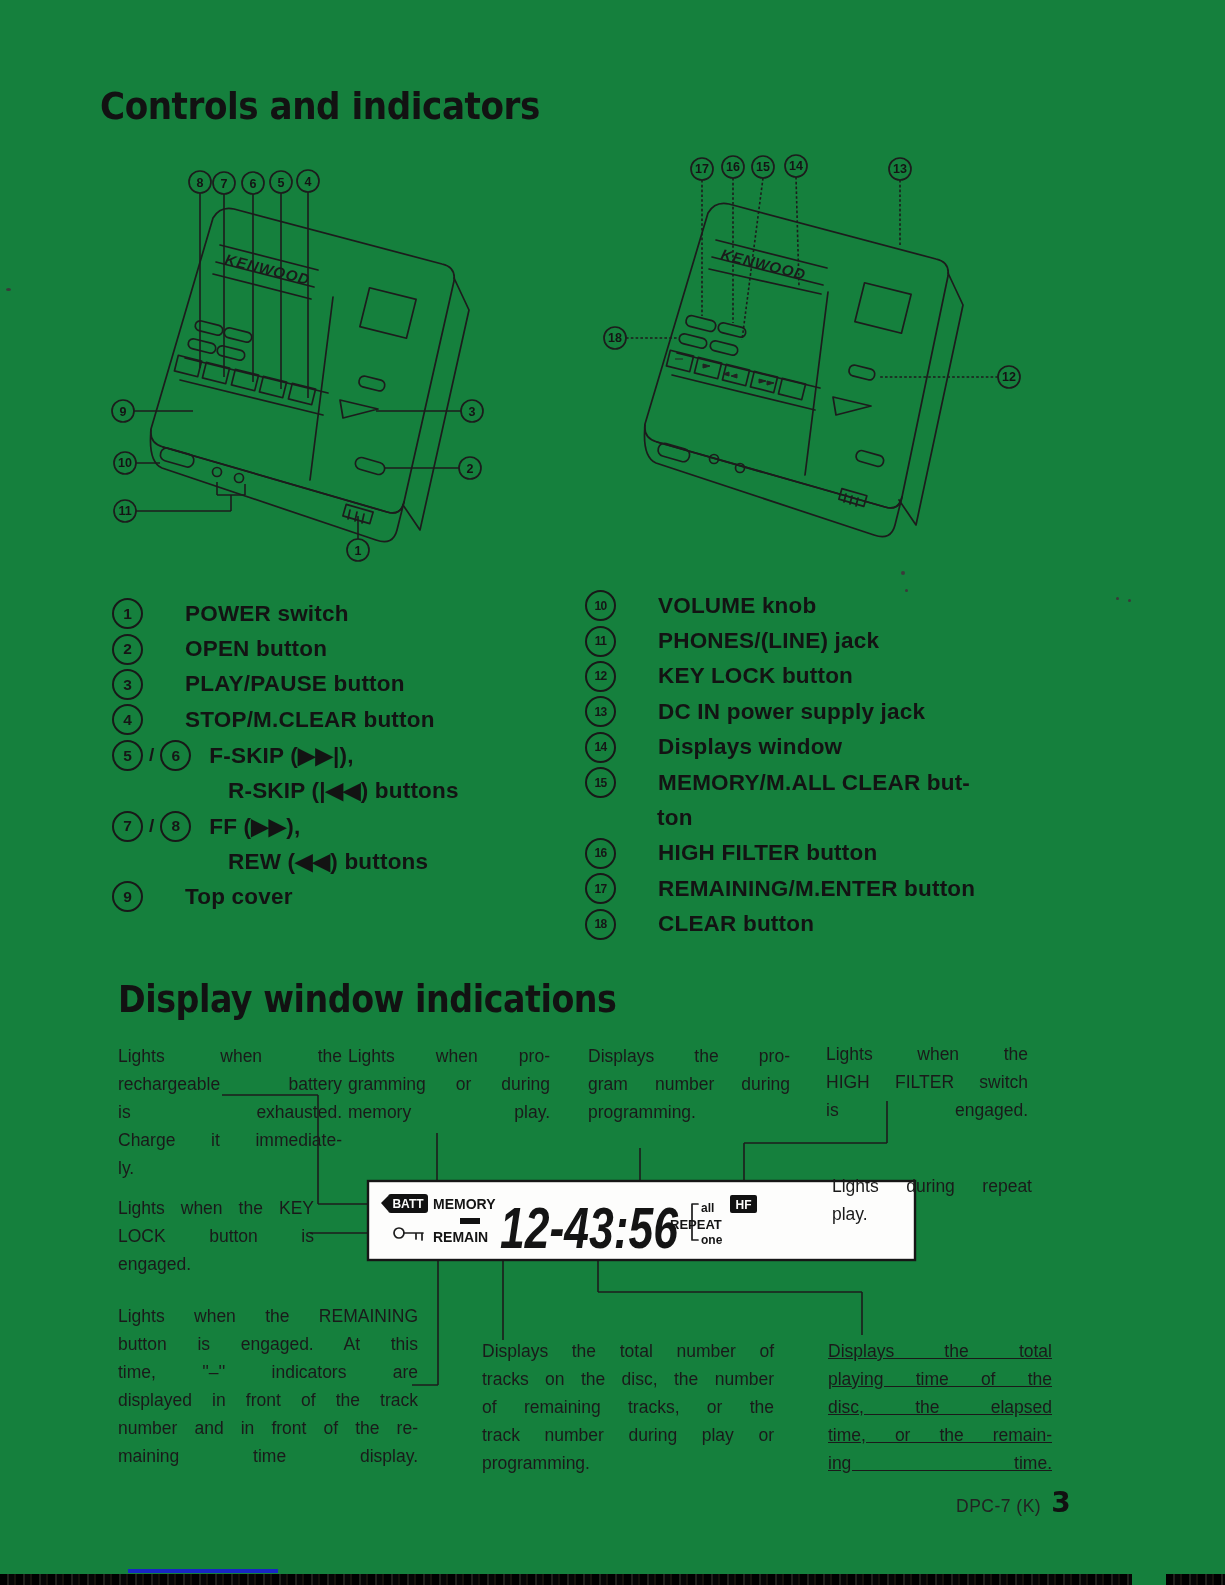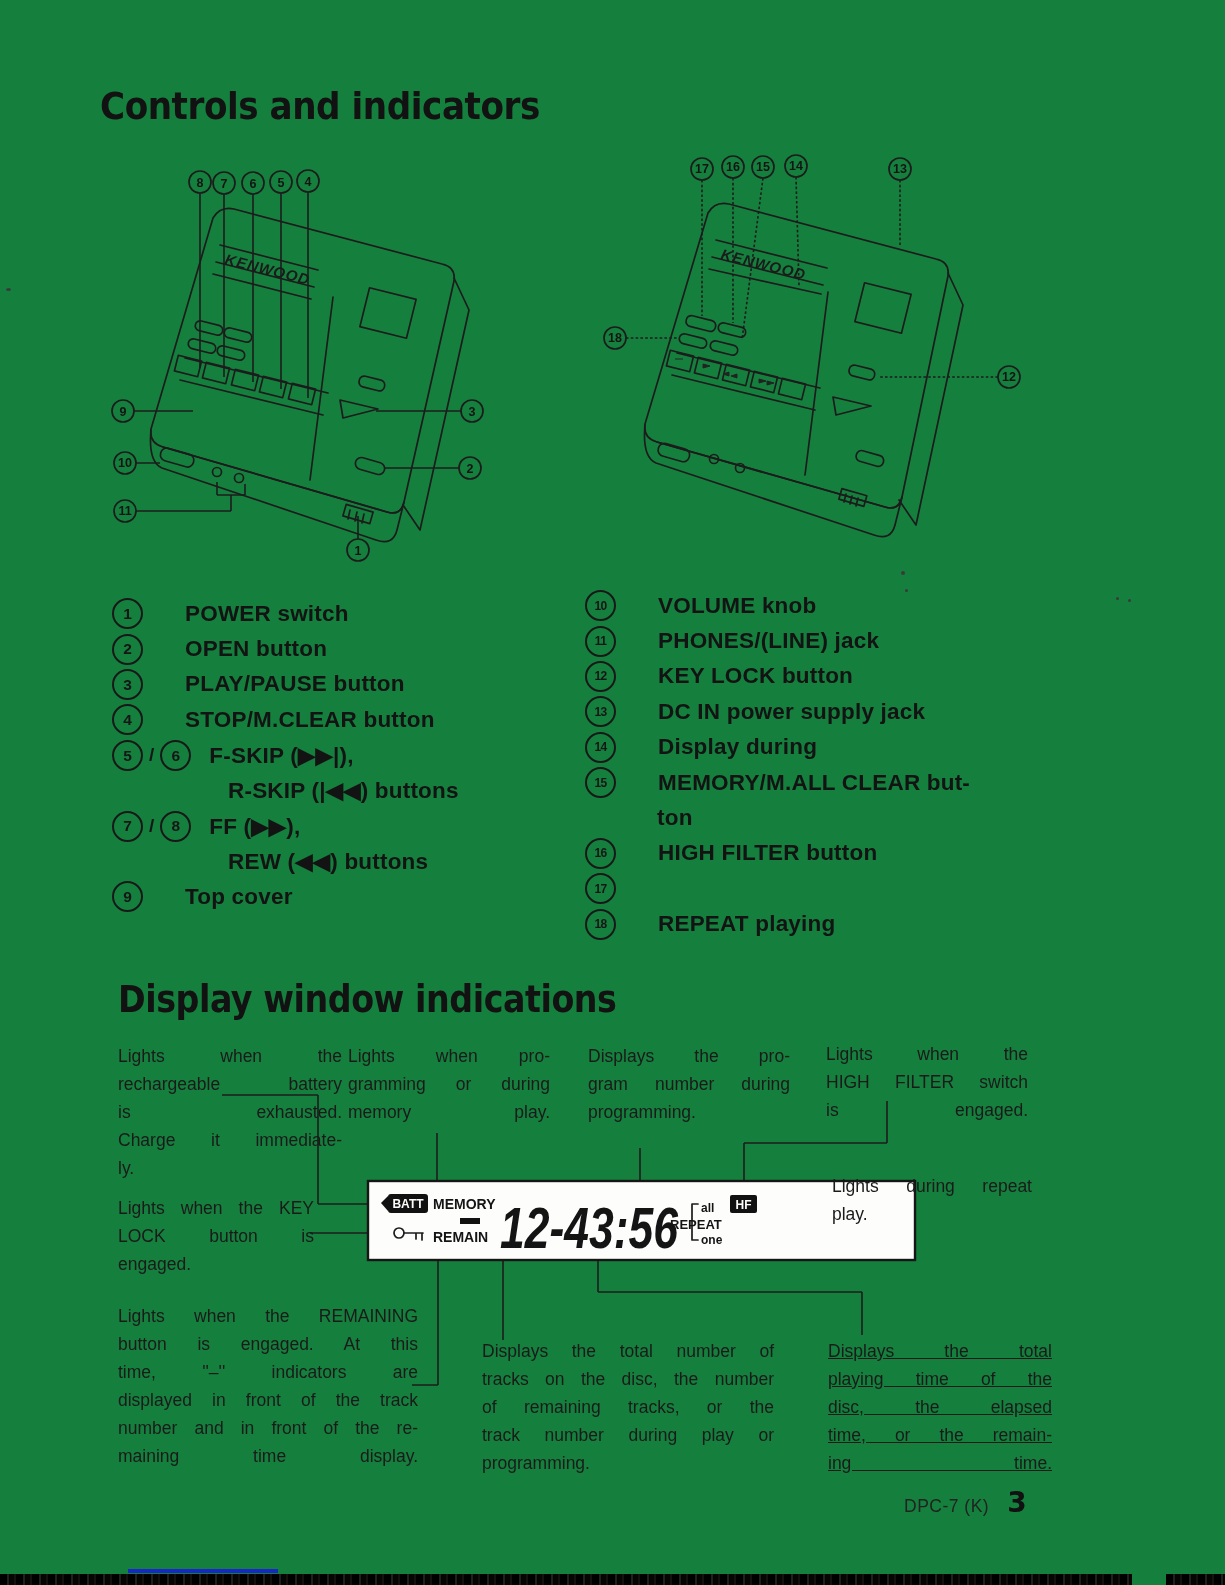--- a/index.html
+++ b/index.html
@@ -17,21 +17,21 @@
   .circ{flex:0 0 auto;width:27px;height:27px;border:2.4px solid #181818;border-radius:50%;
         display:flex;align-items:center;justify-content:center;font-weight:bold;
         font-size:15.5px;line-height:1;background:transparent;}
   .circ.two{font-size:12px;letter-spacing:-.6px;}
   .lbl{font-weight:bold;font-size:22.5px;letter-spacing:.2px;white-space:nowrap;color:#131313;margin-left:28px;}
   .slash{font-weight:bold;font-size:19px;}
   .cont-l{padding-left:88px;}
   .cont-r{padding-left:44px;}
   .ann{position:absolute;font-size:17.5px;line-height:28px;white-space:pre-line;
        text-align:justify;text-align-last:justify;color:#1a1a1a;}
-  .footer{position:absolute;left:904px;top:1486px;display:flex;align-items:baseline;gap:18px;}
+  .footer{position:absolute;left:956px;top:1486px;display:flex;align-items:baseline;gap:10px;}
   .footer .model{font-size:17.5px;letter-spacing:.5px;color:#222;}
   .footer .pnum{font-size:28px;font-weight:bold;font-family:"DejaVu Sans",sans-serif;color:#111;}
   .scanbar{position:absolute;height:11px;top:1574px;
      background:repeating-linear-gradient(90deg,#000 0 7px,#20201c 7px 9px,#050505 9px 14px,#15120d 14px 16px);}
   .blueline{position:absolute;left:128px;top:1569px;width:150px;height:4px;background:#1726c4;}
   .speck{position:absolute;background:#3a3a3a;border-radius:50%;}
   svg text{font-family:"Liberation Sans",sans-serif;}
   .dwire{stroke:#1c1c1c;stroke-width:1.7;fill:none;stroke-linecap:round;stroke-linejoin:round;}
   .lead{stroke:#1c1c1c;stroke-width:1.6;fill:none;}
   .lead.dot{stroke-dasharray:2.6 2.2;}
@@ -242,39 +242,40 @@
     <div class="row">
         <span class="circ two">12</span>
         <span class="lbl">KEY LOCK button</span>
       </div>
     <div class="row">
         <span class="circ two">13</span>
         <span class="lbl">DC IN power supply jack</span>
       </div>
     <div class="row">
         <span class="circ two">14</span>
-        <span class="lbl">Display during</span>
+        <span class="lbl">Displays window</span>
       </div>
     <div class="row">
         <span class="circ two">15</span>
         <span class="lbl">MEMORY/M.ALL CLEAR but-</span>
       </div>
     <div class="row cont-r">
         <span class="lbl">ton</span>
       </div>
     <div class="row">
         <span class="circ two">16</span>
         <span class="lbl">HIGH FILTER button</span>
       </div>
     <div class="row">
         <span class="circ two">17</span>
+        <span class="lbl">REMAINING/M.ENTER button</span>
       </div>
     <div class="row">
         <span class="circ two">18</span>
-        <span class="lbl">REPEAT playing</span>
+        <span class="lbl">CLEAR button</span>
       </div>
   </div>
 
   <h2>Display window indications</h2>
 
   <svg class="abs" style="left:100px;top:1030px;" width="1040" height="450" viewBox="0 0 1040 450">
 
     <path class="lead" d="M122,65 H218 M218,65 V174 M218,174 H286"></path>
     <path class="lead" d="M337,103 V151"></path>
     <path class="lead" d="M540,118 V155 M516,155 H569 M516,155 V167 M569,155 V167"></path>

